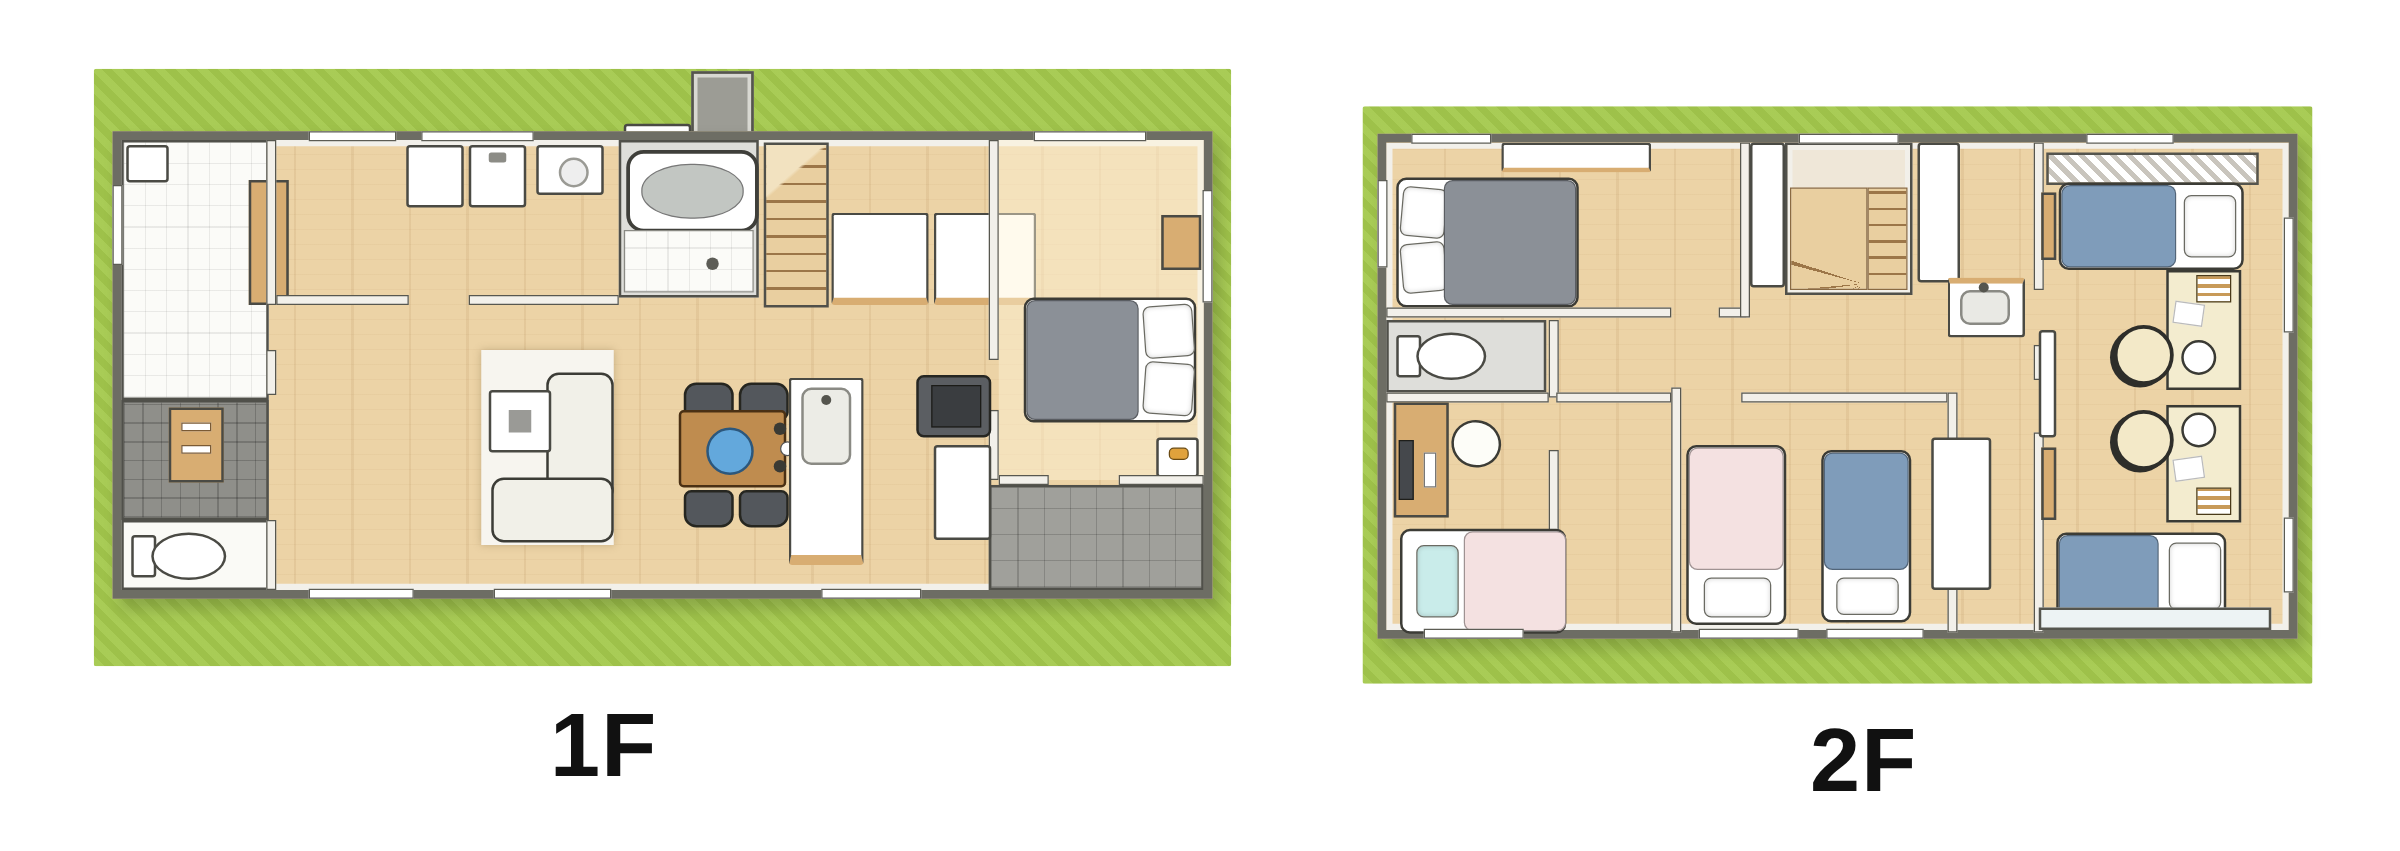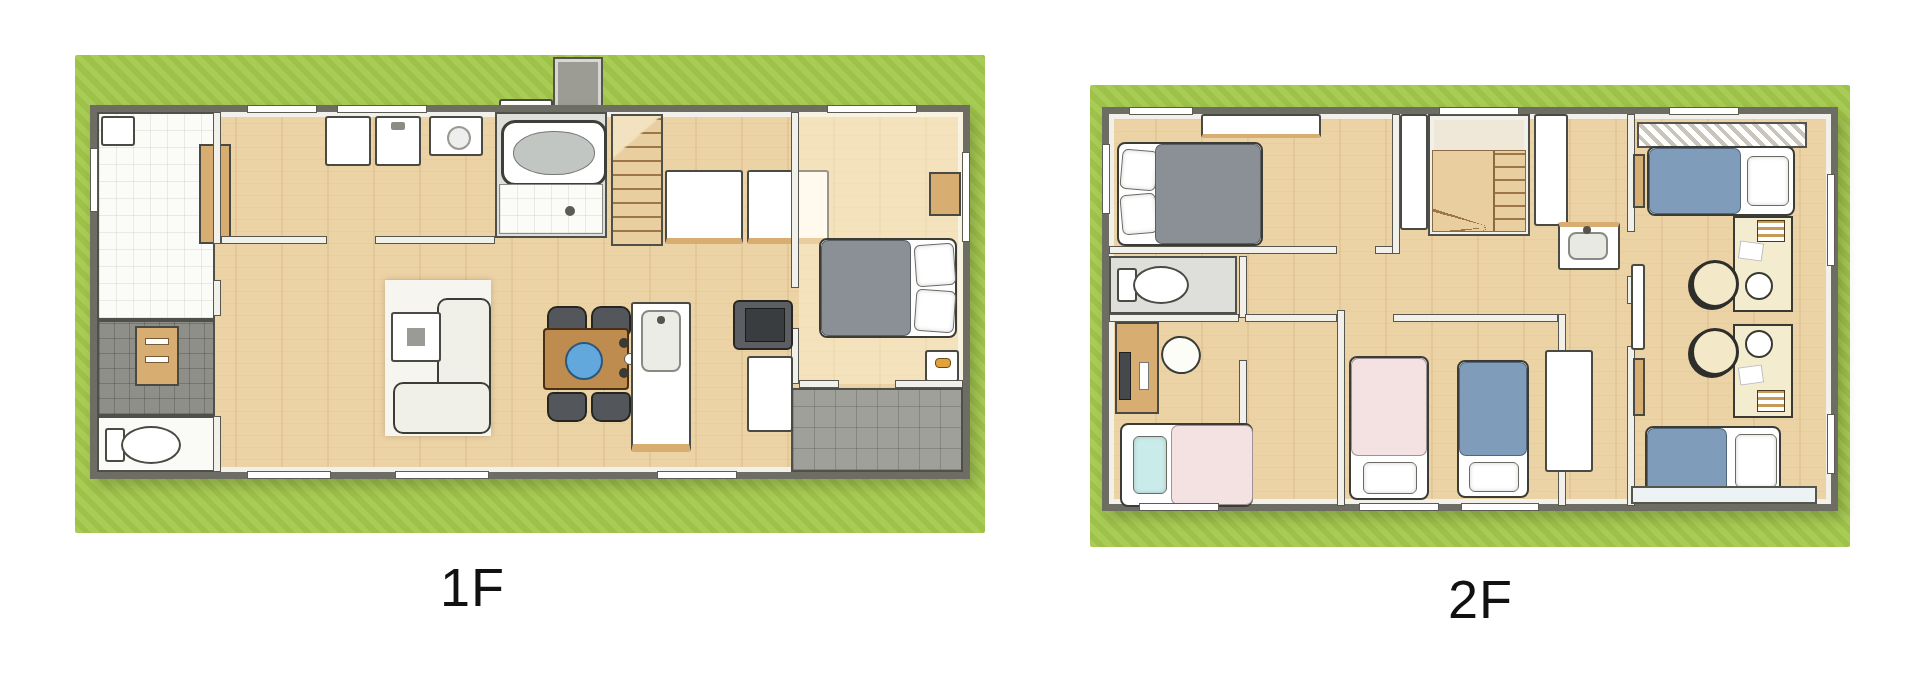--- a/index.html
+++ b/index.html
@@ -54,21 +54,21 @@
   .chair-dk{position:absolute;background:var(--chair-dark,#53575c);border:2px solid #262620;border-radius:10px 10px 6px 6px;}
   .chair-round{position:absolute;background:#fdfdf8;border:2px solid #3c3c36;border-radius:50%;}
   .chair-cream{position:absolute;background:#f3e9c8;border:3px solid #2e2e2a;border-radius:50%;box-shadow:-3px 2px 0 #2e2e2a;}
   .lamp{position:absolute;background:#ffffff;border:2px solid #3a3a34;border-radius:50%;}
   .toilet-tank{position:absolute;background:#fff;border:2px solid #4a4a44;border-radius:3px;}
   .toilet-bowl{position:absolute;background:#fff;border:2px solid #4a4a44;border-radius:50%;}
   .tub{position:absolute;background:#fff;border:3px solid #3f3f3a;border-radius:14px;}
   .tub-in{position:absolute;left:9px;top:8px;right:9px;bottom:8px;background:#c2c6c2;border-radius:48%;border:1px solid #777;}
   .hatch{background:repeating-linear-gradient(45deg,#ffffff 0 5px,#c9c5bd 5px 9px);border:2px solid #55554e;box-sizing:border-box;}
   .balcony{background:#edf3f4;border:2px solid #55554e;box-sizing:border-box;}
-  .floor-label{position:absolute;font-size:54px;font-weight:400;letter-spacing:1px;color:var(--label-color,#111);}
+  .floor-label{position:absolute;font-size:72px;font-weight:700;letter-spacing:1px;color:var(--label-color,#111);}
   .dot{position:absolute;border-radius:50%;}
 </style>
 </head>
 <body style="background: rgb(255, 255, 255);">
 
 <section class="floor" style="left:75px;top:55px;width:910px;height:478px;">
 
   <div class="r" style="left:478px;top:2px;width:50px;height:53px;background:#9c9c95;border:2px solid #55554e;box-shadow:inset 0 0 0 3px #d8d8d2;"></div>
   <div class="r white-box" style="left:424px;top:44px;width:54px;height:12px;"></div>
 

